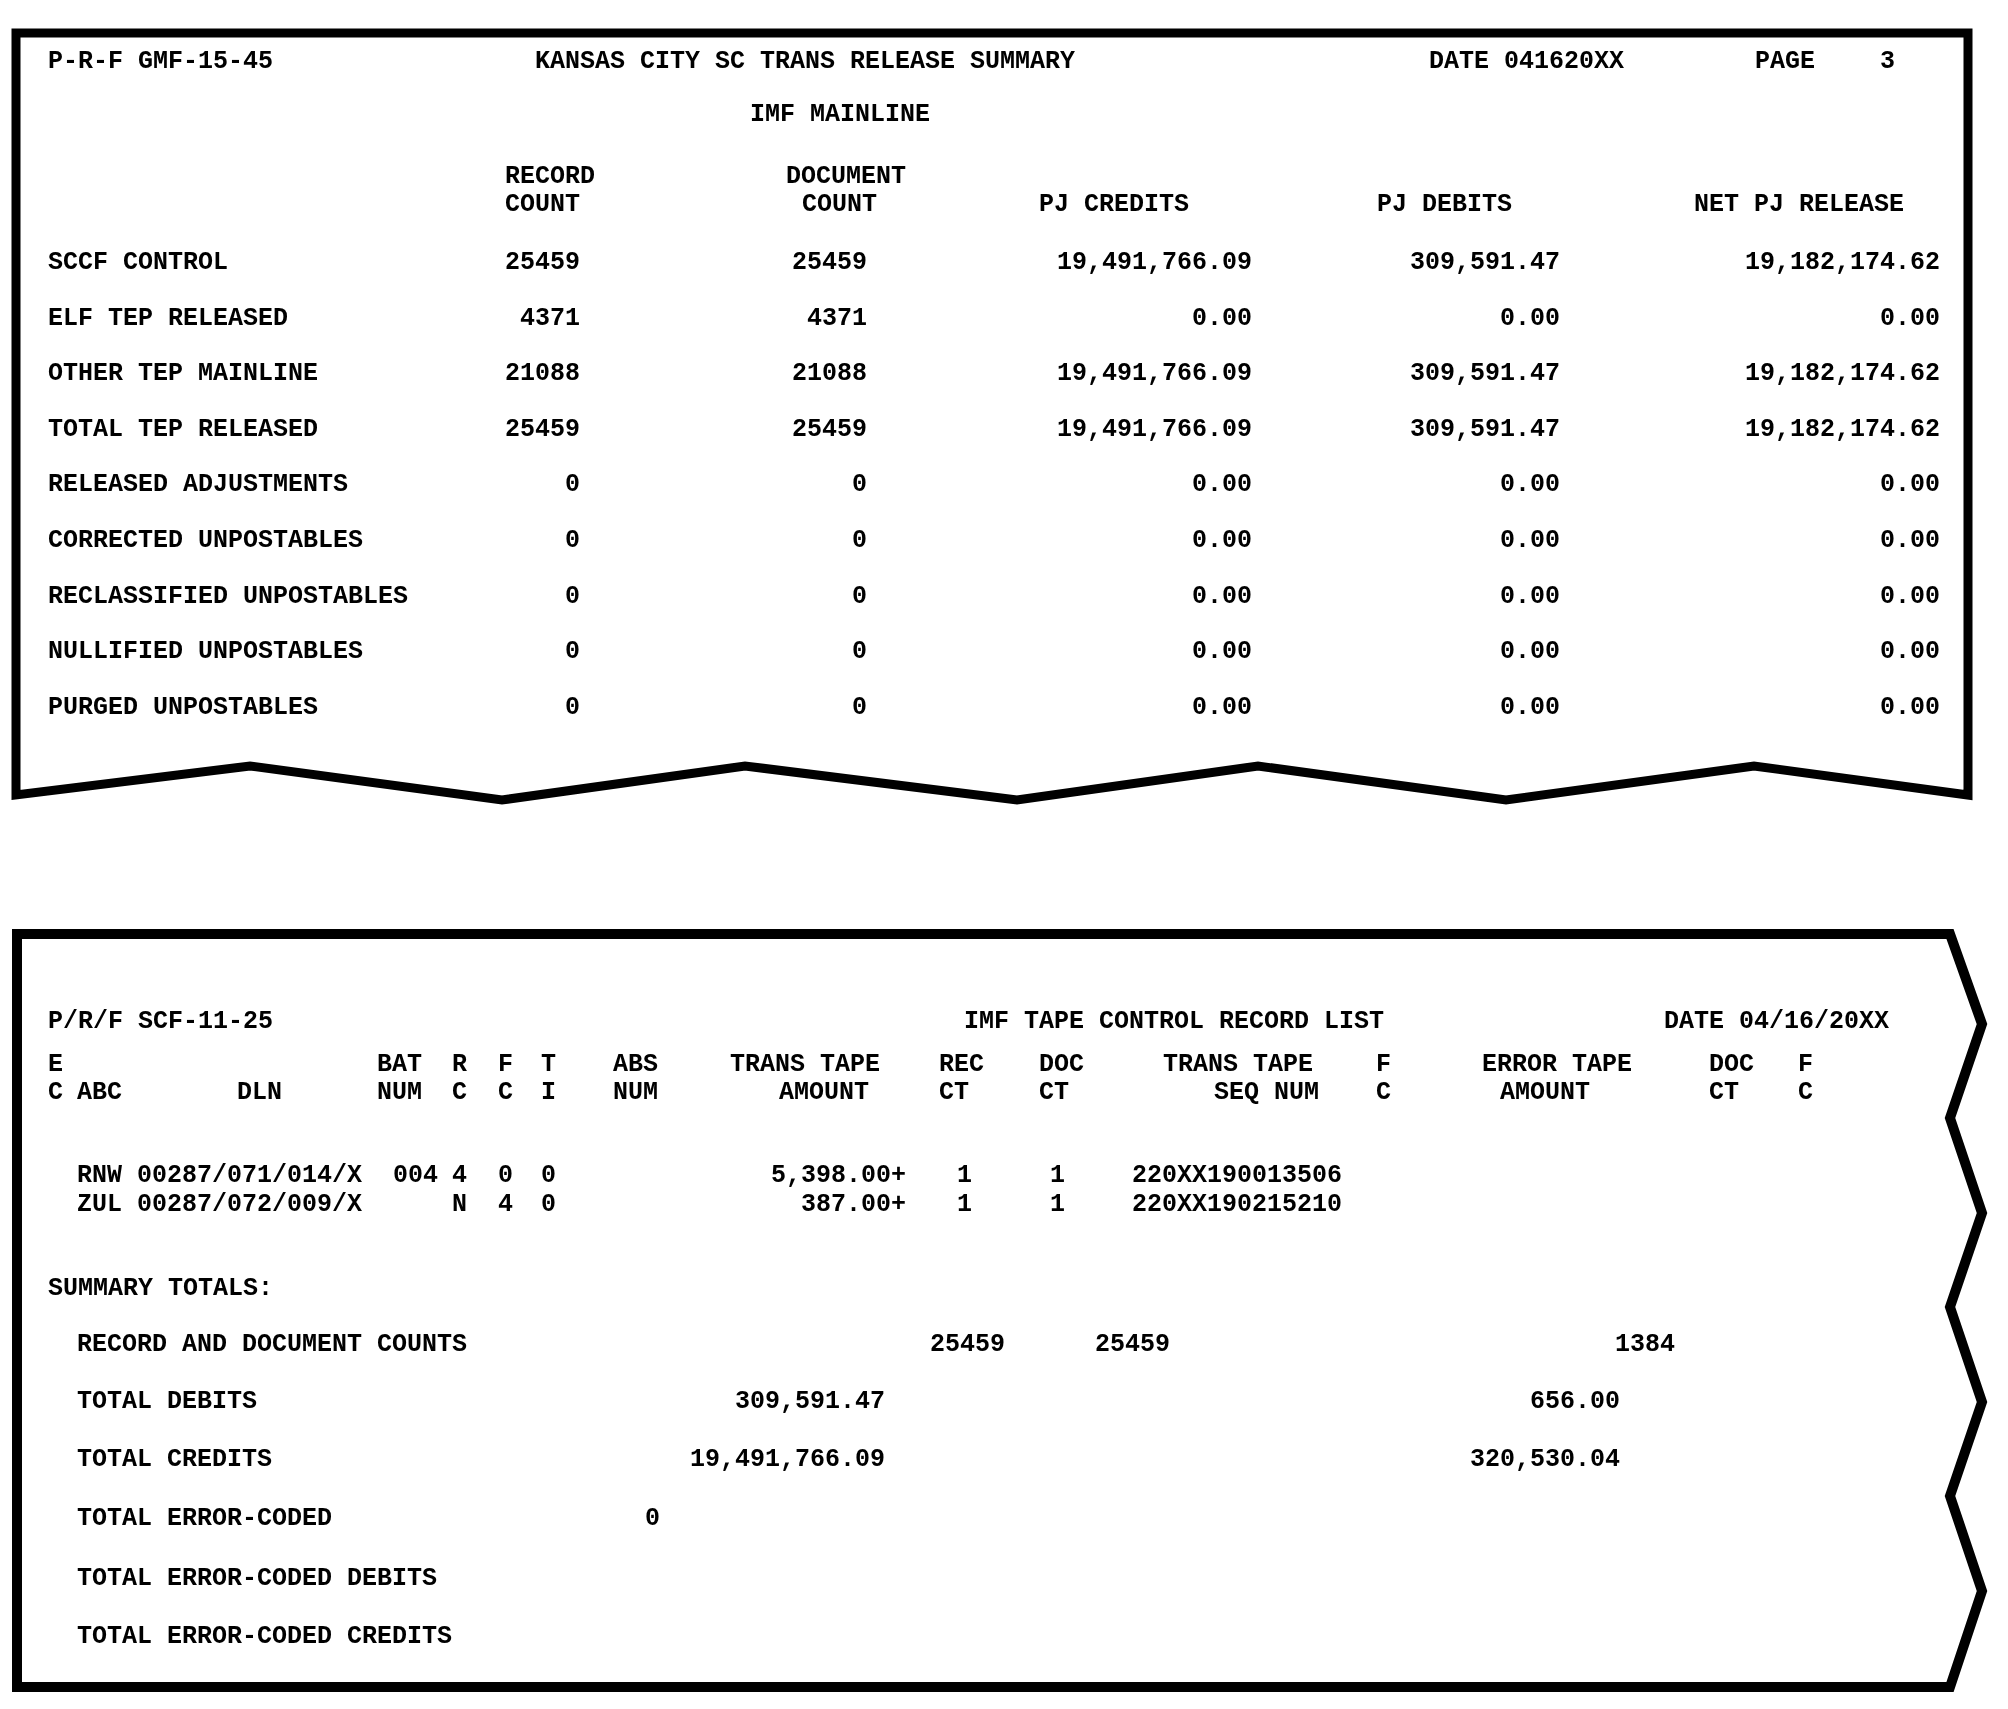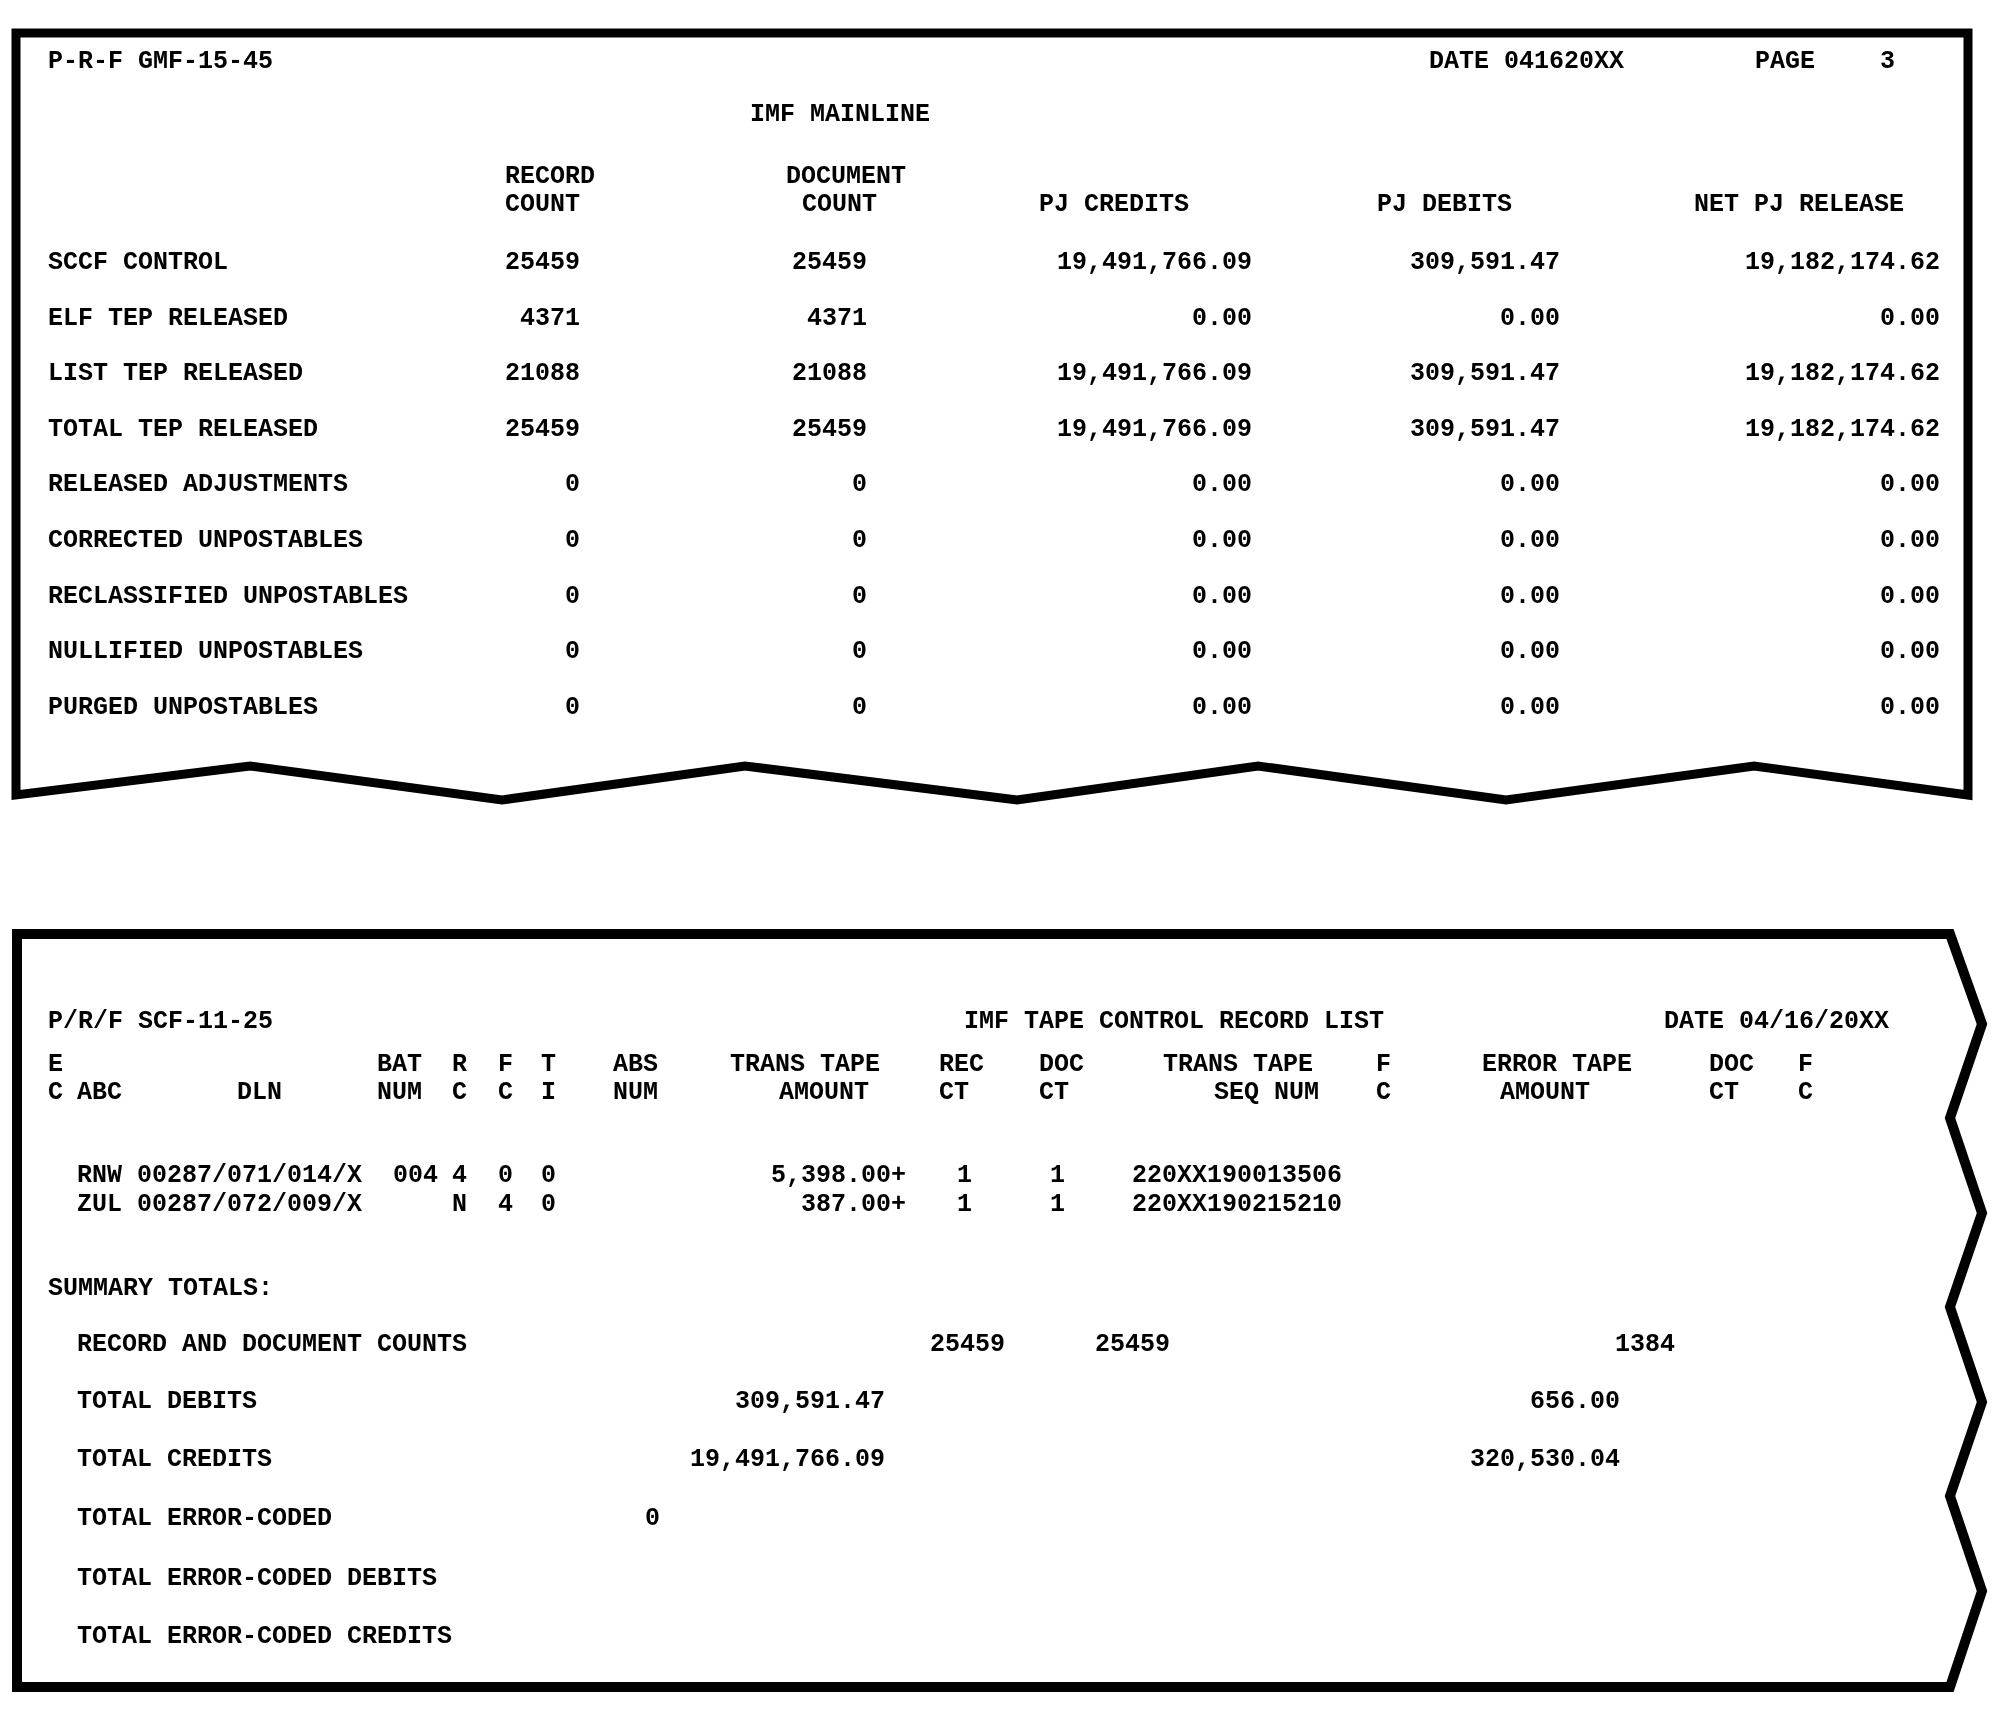--- a/index.html
+++ b/index.html
@@ -26,20 +26,21 @@
 
   <svg class="borders" width="2008" height="1709" viewBox="0 0 2008 1709">
     <path class="edge" stroke-width="9" d="M 16 795 L 16 33 L 1968 33 L 1968 795 L 1754 766 L 1506 800 L 1258 766 L 1017 800 L 745 766 L 502 800 L 250 766 Z"></path>
     <path class="edge" stroke-width="10" d="M 17 934 L 1950 934 L 1982 1024 L 1950 1118 L 1982 1213 L 1950 1307 L 1982 1402 L 1950 1496 L 1982 1591 L 1950 1687 L 17 1687 Z"></path>
   </svg>
 
   <div>
 
     <div class="row" style="top:49px">
       <span class="t" style="left:48px">P-R-F GMF-15-45</span>
+      <span class="t" style="left:535px">KANSAS CITY SC TRANS RELEASE SUMMARY</span>
       <span class="t" style="left:1429px">DATE 041620XX</span>
       <span class="t" style="left:1755px">PAGE</span>
       <span class="t" style="right:113px">3</span>
     </div>
 
     <div class="row" style="top:102px">
       <span class="t" style="left:750px">IMF MAINLINE</span>
     </div>
 
     <div class="row" style="top:164px">
@@ -64,21 +65,21 @@
     </div>
     <div class="row" style="top:306px">
       <span class="t" style="left:48px">ELF TEP RELEASED</span>
       <span class="t" style="right:1428px">4371</span>
       <span class="t" style="right:1141px">4371</span>
       <span class="t" style="right:756px">0.00</span>
       <span class="t" style="right:448px">0.00</span>
       <span class="t" style="right:68px">0.00</span>
     </div>
     <div class="row" style="top:361px">
-      <span class="t" style="left:48px">LIST TEP RELEASED</span>
+      <span class="t" style="left:48px">OTHER TEP MAINLINE</span>
       <span class="t" style="right:1428px">21088</span>
       <span class="t" style="right:1141px">21088</span>
       <span class="t" style="right:756px">19,491,766.09</span>
       <span class="t" style="right:448px">309,591.47</span>
       <span class="t" style="right:68px">19,182,174.62</span>
     </div>
     <div class="row" style="top:417px">
       <span class="t" style="left:48px">TOTAL TEP RELEASED</span>
       <span class="t" style="right:1428px">25459</span>
       <span class="t" style="right:1141px">25459</span>

